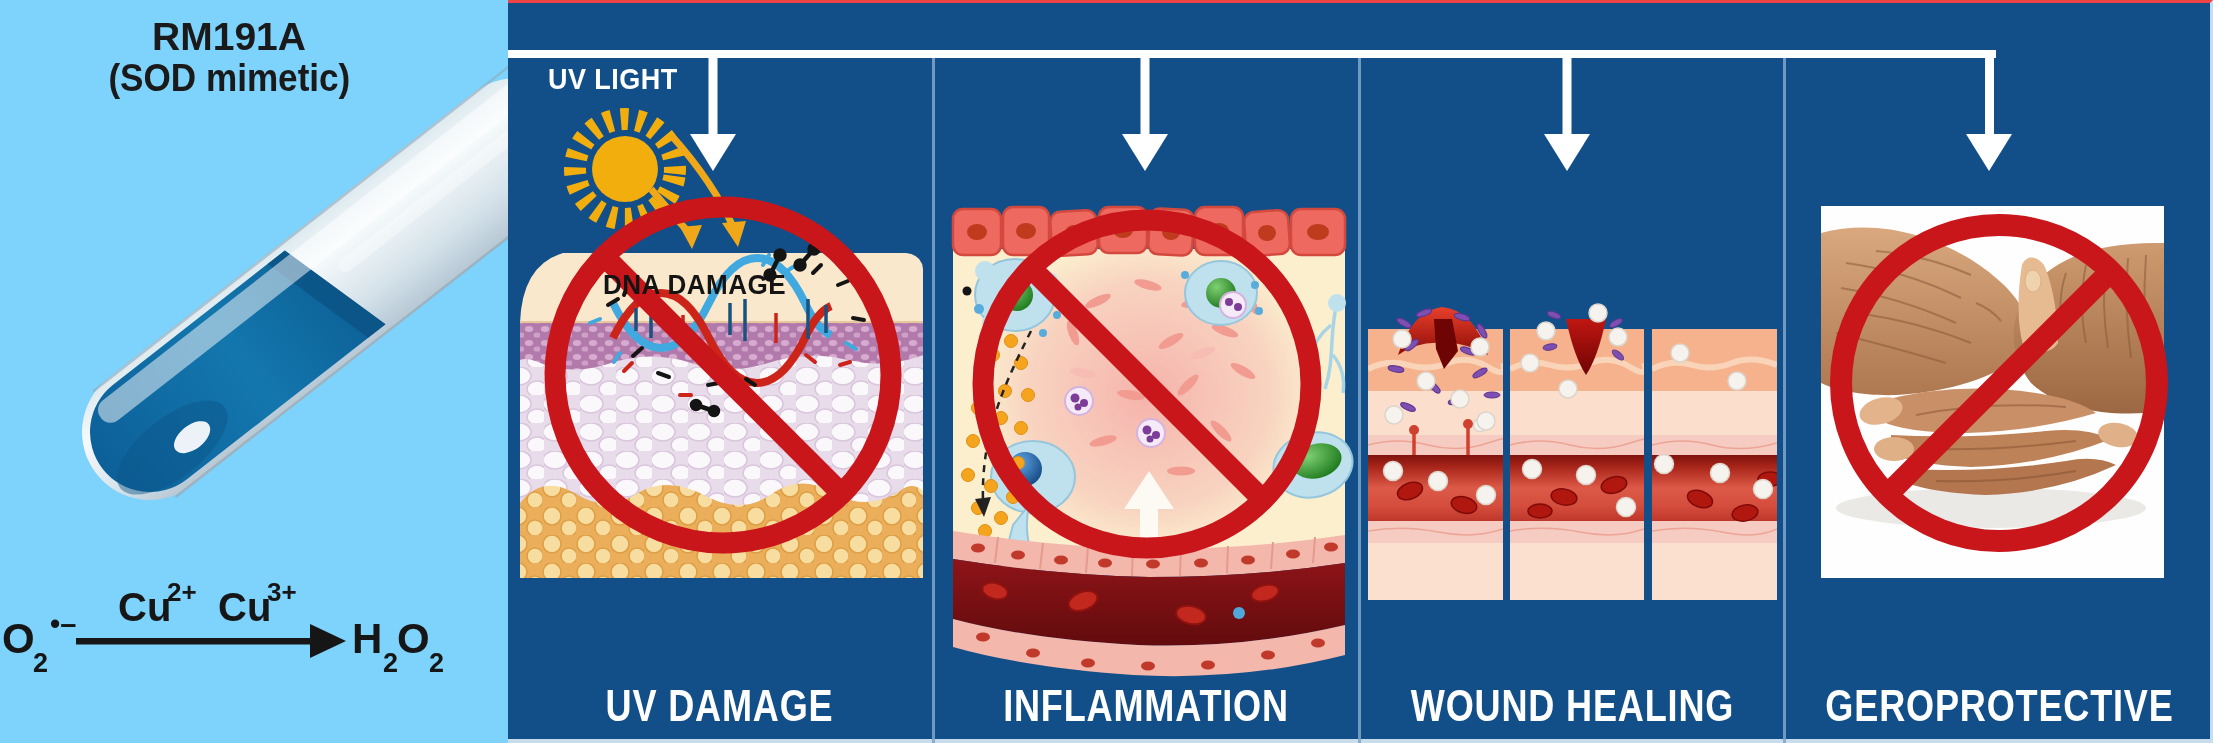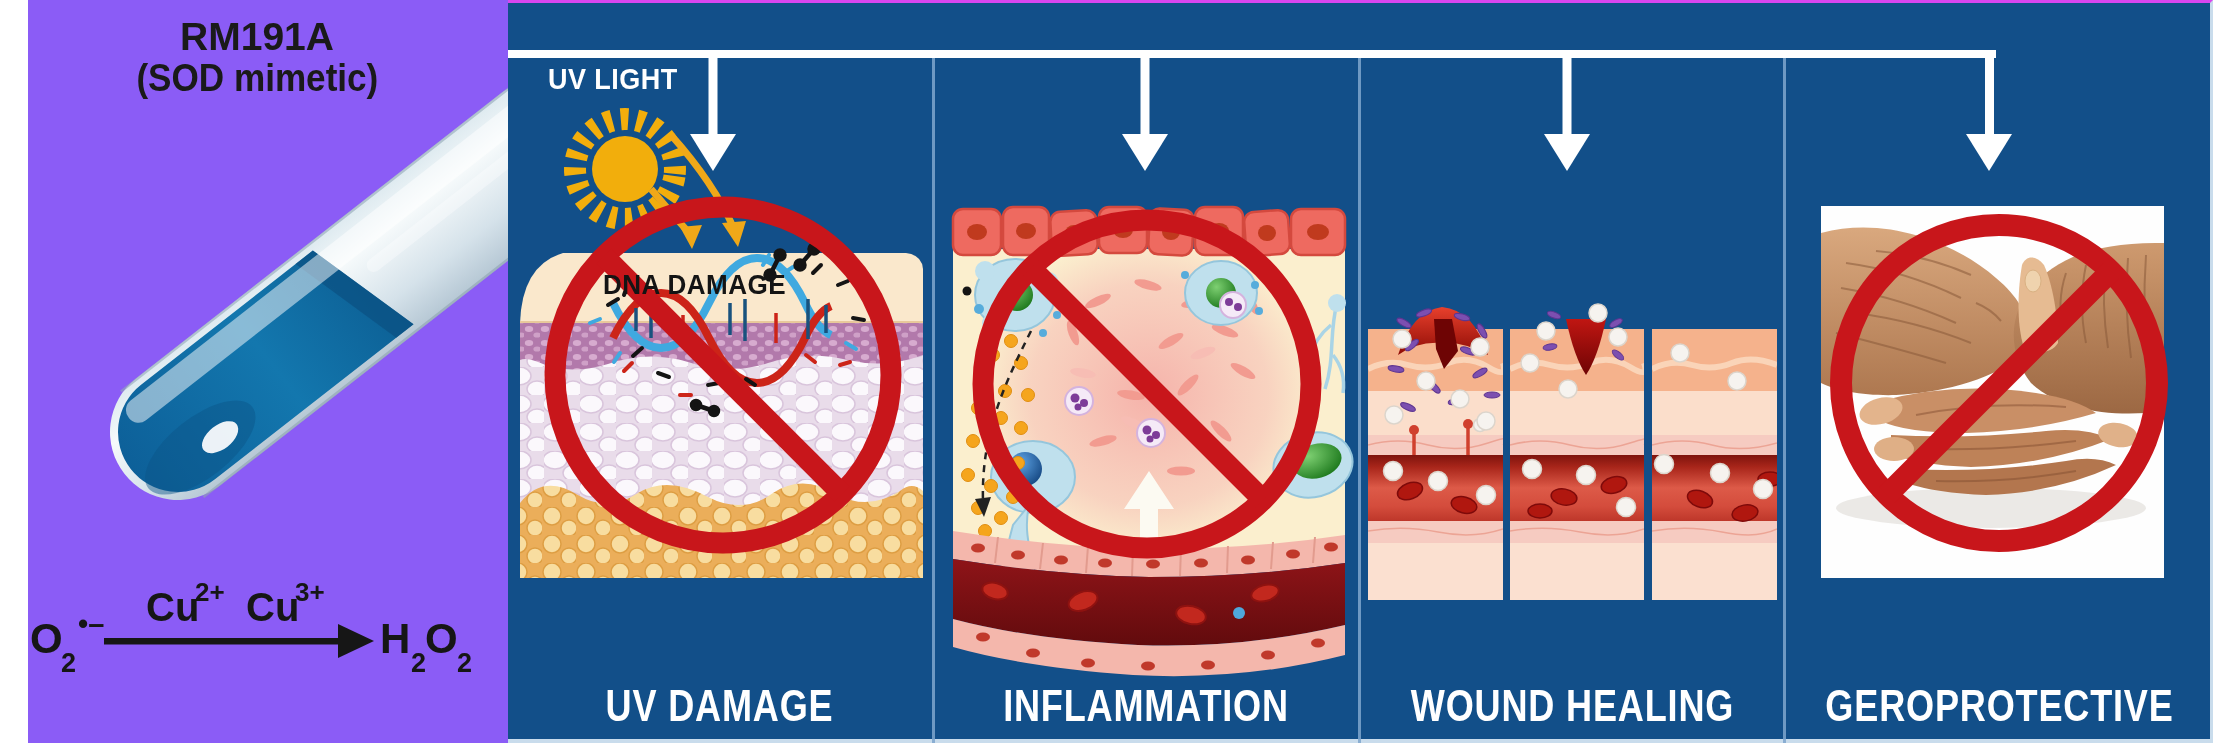--- a/index.html
+++ b/index.html
@@ -1,26 +1,26 @@
 <!DOCTYPE html>
 <html><head>
 <meta charset="utf-8">
 <style>
   html,body{margin:0;padding:0;background:#ffffff;}
   .stage{position:relative;width:2213px;height:743px;background:#ffffff;overflow:hidden;
          font-family:"Liberation Sans",sans-serif;}
   
-  .left-sec{position:absolute;left:0;top:0;width:595px;height:743px;background:#8b5cf6;overflow:hidden;margin-left:28px;}
+  .left-sec{position:absolute;left:0;top:0;width:595px;height:743px;background:#7dd3fc;overflow:hidden;}
   .title{position:absolute;left:0;top:16px;width:458px;text-align:center;color:#1a1a1a;
          font-weight:bold;font-size:39px;line-height:41px;}
   .title .l2{display:inline-block;transform:scaleX(.9);transform-origin:center;}
   .eq{position:absolute;font-weight:bold;color:#161616;white-space:nowrap;}
   
   .blue-region{position:absolute;left:508px;top:0;width:1705px;height:743px;background:#124F89;
-               box-sizing:border-box;border-top:3px solid #d946ef;border-right:3px solid #C9DCEC;
+               box-sizing:border-box;border-top:3px solid #ef4444;border-right:3px solid #C9DCEC;
                border-bottom:4px solid #C9DCEC;}
   .psvg{position:absolute;top:0;}
   .overlay-text{position:absolute;font-weight:bold;white-space:nowrap;}
   .uv-light{left:40px;top:59px;font-size:30px;color:#ffffff;letter-spacing:.5px;
             transform:scaleX(.9);transform-origin:left center;}
   .dna-damage{left:95px;top:266px;font-size:28px;color:#141414;letter-spacing:.5px;
               transform:scaleX(.93);transform-origin:left center;}
   .panel-label{top:678px;font-size:44px;color:#ffffff;text-align:center;letter-spacing:1px;
                transform:scaleX(.82);transform-origin:center;}
 </style>

